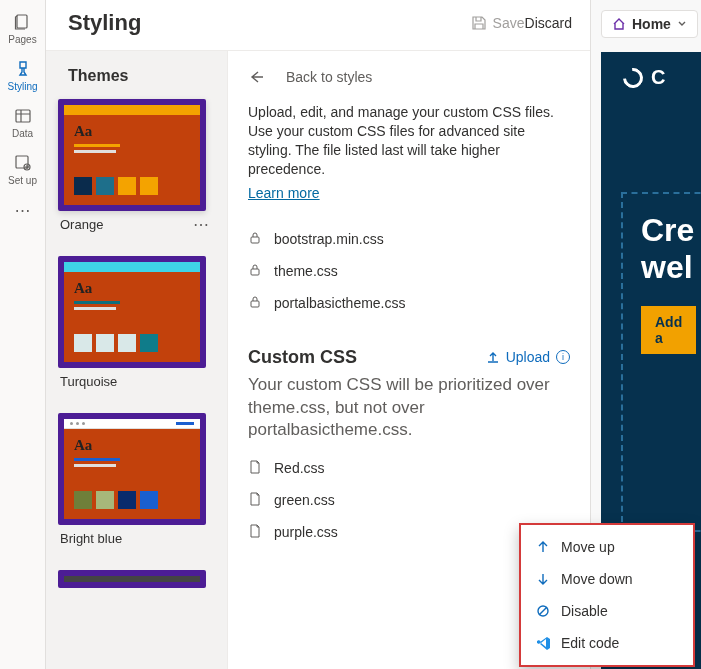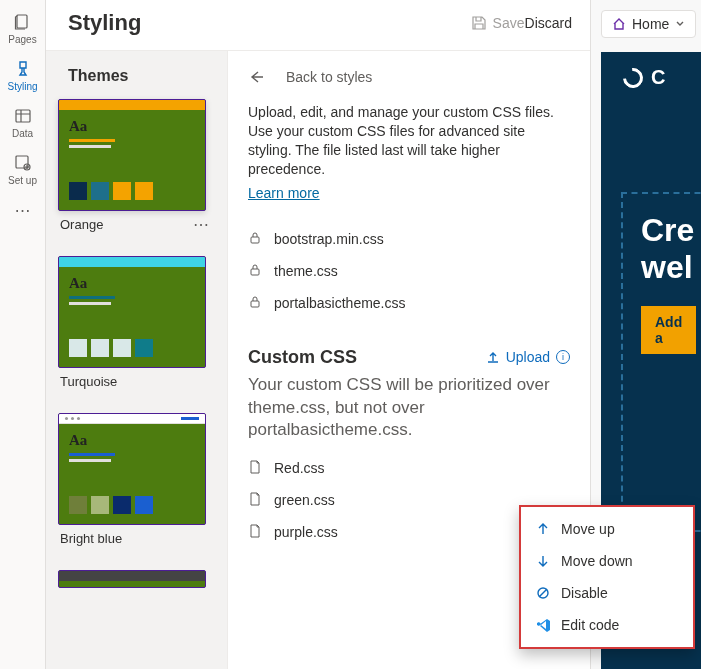--- a/index.html
+++ b/index.html
@@ -20,21 +20,21 @@
   .header-actions { display: flex; align-items: center; }
   .action { display: flex; align-items: center; gap: 6px; color: #a19f9d; cursor: default; }
   .action.enabled { color: #323130; cursor: pointer; }
 
   .panel-body { display: flex; flex: 1; min-height: 0; }
 
   
   .themes-col { width: 182px; border-right: 1px solid #edebe9; background: #f3f2f1; overflow-y: auto; }
   .themes-head { font-size: 16px; font-weight: 600; padding: 16px 0 14px 22px; }
   .theme-card-wrap { padding: 0 12px 24px 12px; position: relative; }
-  .theme-card { background: #4d7c0f; border: 1px solid #4c1d95; border-radius: 2px; width: 148px; height: 112px; overflow: hidden; display: flex; flex-direction: column; }
+  .theme-card { background: #c2410c; border: 6px solid #4c1d95; border-radius: 2px; width: 148px; height: 112px; overflow: hidden; display: flex; flex-direction: column; }
   .theme-card.selected { box-shadow: 0 2px 6px rgba(0,0,0,0.15); }
   .card-topbar { height: 10px; }
   .card-body { padding: 8px 10px 0 10px; flex: 1; }
   .aa { font-family: serif; font-size: 15px; font-weight: 600; color: #222; }
   .lines { margin-top: 4px; }
   .line { height: 3px; background: #e1dfdd; margin-bottom: 3px; }
   .line.short { width: 46px; }
   .line.med { width: 42px; }
   .swatches { display: flex; gap: 4px; padding: 0 10px 10px; }
   .sw { width: 18px; height: 18px; }
@@ -51,30 +51,30 @@
   .file-row { display: flex; align-items: center; gap: 10px; padding: 8px 0; color: #323130; cursor: pointer; }
   .file-ico { width: 16px; height: 16px; color: #605e5c; display: flex; }
   .section-head { display: flex; align-items: center; justify-content: space-between; margin-top: 28px; margin-bottom: 6px; }
   .section-title { font-size: 18px; font-weight: 600; }
   .upload { display: flex; align-items: center; gap: 6px; color: #0f6cbd; cursor: pointer; }
   .info-circ { width: 14px; height: 14px; border: 1px solid #0f6cbd; border-radius: 50%; display: inline-flex; align-items: center; justify-content: center; font-size: 9px; color: #0f6cbd; }
   .section-desc { color: #605e5c; font-size: 17px; line-height: 1.35; margin-bottom: 10px; }
 
   
   .preview { width: 110px; position: relative; background: #f8f8f8; }
-  .home-btn { margin: 10px 0 8px 10px; display: inline-flex; align-items: center; gap: 6px; border: 1px solid #e1dfdd; background: #fff; border-radius: 4px; padding: 5px 10px; cursor: pointer; }
+  .home-btn { margin: 10px 0 8px 10px; display: inline-flex; align-items: center; gap: 6px; border: 1px solid #e1dfdd; background: #fff; border-radius: 4px; padding: 5px 10px; cursor: pointer; font-weight: bold; }
   .hero { position: absolute; top: 52px; left: 10px; right: 0; bottom: 0; background: #06314e; color: #fff; overflow: hidden; }
   .hero-top { display: flex; align-items: center; gap: 8px; padding: 14px 0 0 22px; font-size: 20px; font-weight: 600; }
   .circle-logo { width: 20px; height: 20px; border: 3px solid #fff; border-left-color: transparent; border-radius: 50%; transform: rotate(40deg); }
   .hero-inner { position: absolute; top: 140px; left: 20px; right: -10px; height: 340px; border: 2px dashed #2a6f9b; padding: 18px; }
   .hero-h { font-size: 32px; font-weight: 600; line-height: 1.15; }
   .hero-btn { display: inline-block; background: #f2a100; color: #06314e; font-weight: 600; padding: 8px 14px; margin-top: 20px; cursor: pointer; }
 
   
-  .ctx { position: absolute; right: 6px; bottom: 20px; width: 176px; border: 2px solid #d43a3a; background: #fff; box-shadow: 0 6px 14px rgba(0,0,0,0.25); padding: 6px 0; }
+  .ctx { position: absolute; right: 6px; bottom: 2px; width: 176px; border: 2px solid #d43a3a; background: #fff; box-shadow: 0 6px 14px rgba(0,0,0,0.25); padding: 6px 0; }
   .ctx-item { display: flex; align-items: center; gap: 10px; padding: 8px 14px; cursor: pointer; }
   .ctx-ico { width: 16px; height: 16px; display: flex; align-items: center; justify-content: center; color: #0f6cbd; }
   .ctx-ico.vs { color: #1f8fe6; }
 
   svg { display: block; }
 </style>
 </head>
 <body>
 
 <div class="root">

